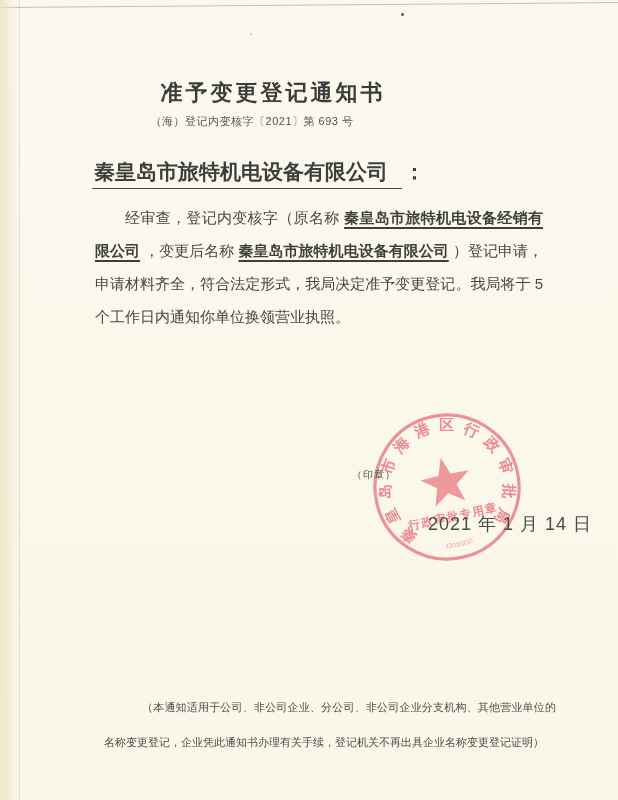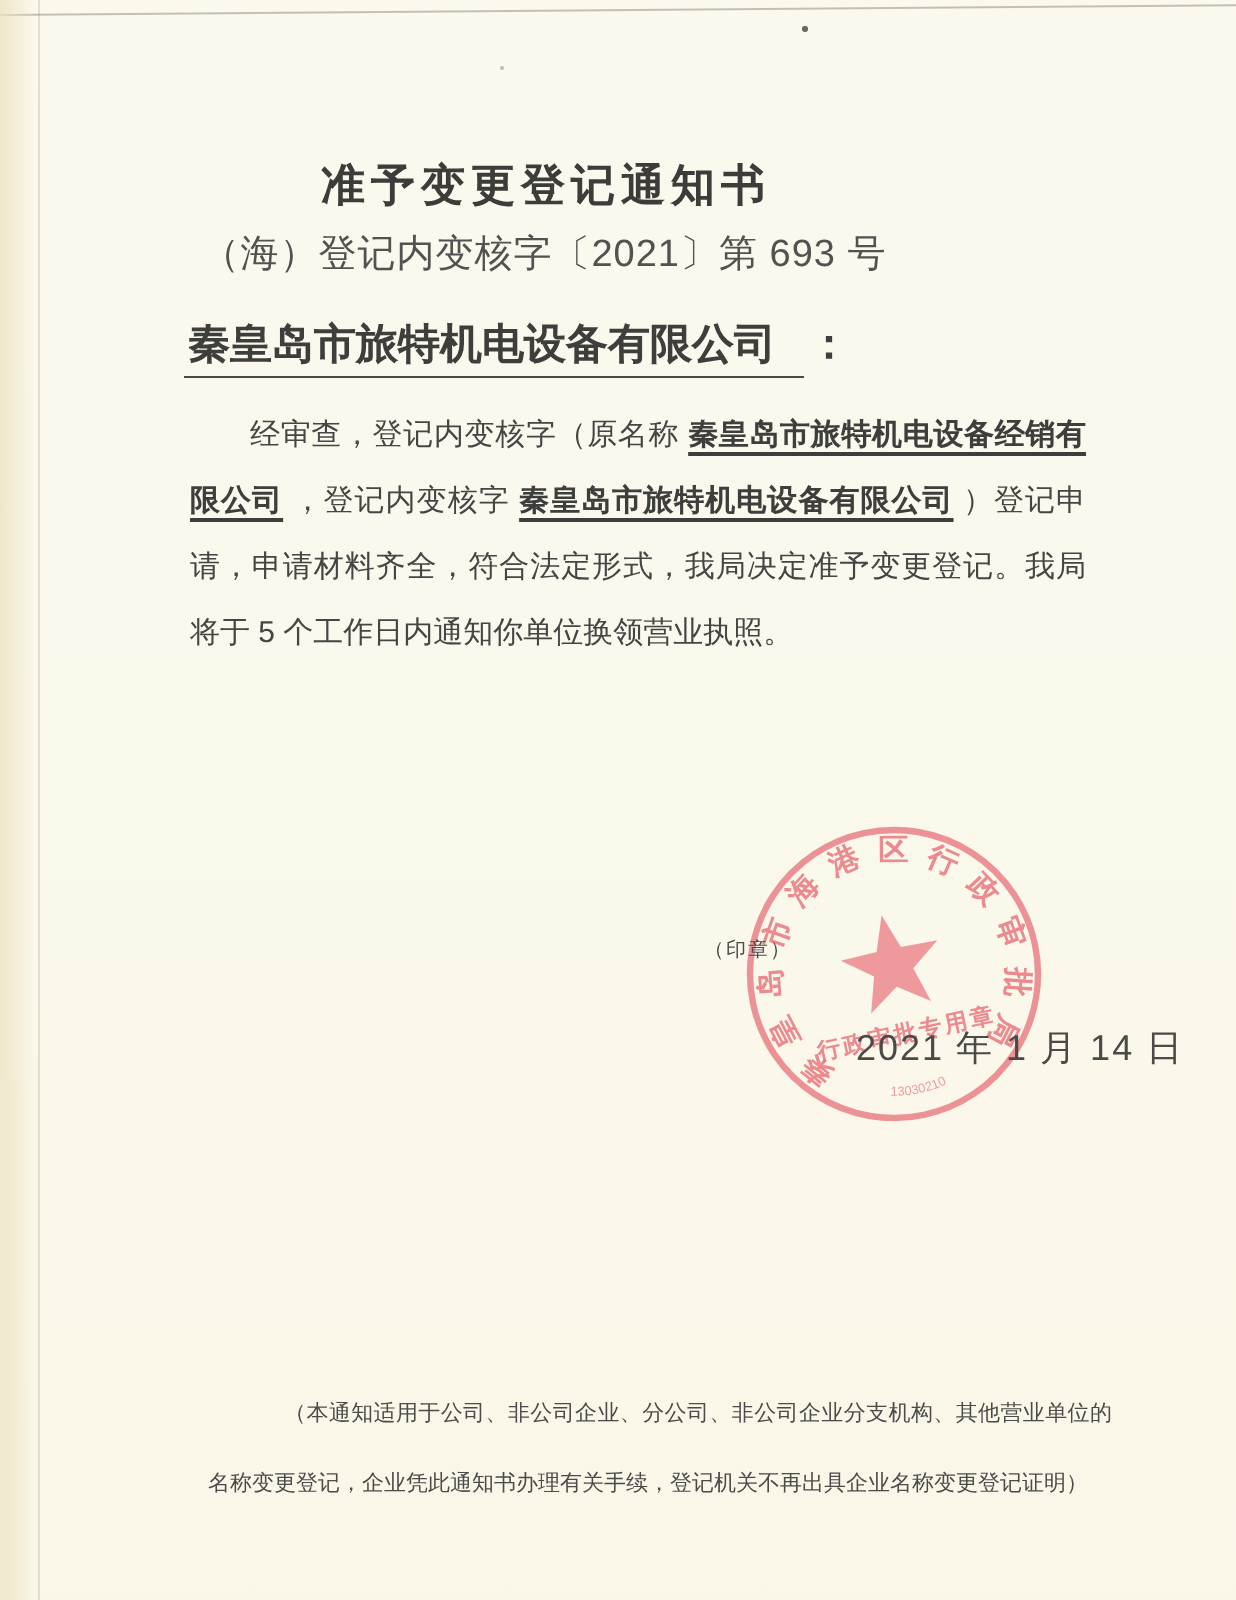--- a/index.html
+++ b/index.html
@@ -16,21 +16,21 @@
   .edge-line{position:absolute;left:19px;top:0;width:1px;height:800px;background:rgba(170,162,130,.3);}
   .corner-shade{position:absolute;left:0;bottom:0;width:14px;height:260px;
     background:linear-gradient(90deg,rgba(241,234,208,.9),rgba(250,248,235,0));}
   .speck1{position:absolute;top:13px;left:401px;width:3px;height:3px;background:#6a675f;border-radius:40%;}
   .speck2{position:absolute;top:33px;left:250px;width:2px;height:2px;background:rgba(120,115,100,.45);border-radius:50%;}
 
   
   .title{position:absolute;top:78px;left:0;width:546px;text-align:center;
     font-size:22px;font-weight:700;letter-spacing:3px;color:#3c3c3a;}
   .docno{position:absolute;top:114px;left:0;width:504px;text-align:center;
-    font-size:19px;letter-spacing:.5px;color:#525250;padding-left:20px;}
+    font-size:11px;letter-spacing:.5px;color:#525250;}
   .addressee{position:absolute;top:158px;left:92px;font-size:21px;font-weight:700;color:#3e3e3c;}
   .addressee .name{border-bottom:1.5px solid #4a4a48;padding:0 14px 2px 2px;display:inline-block;}
   .addressee .colon{margin-left:2px;}
   .body-para{position:absolute;top:201px;left:95px;width:448px;
     font-size:15px;line-height:33px;color:#454543;text-align:justify;text-indent:30px;}
   .u{font-weight:700;color:#3e3e3c;text-decoration:underline;
     text-underline-offset:4px;text-decoration-thickness:1.5px;}
   .seal-label{position:absolute;top:468px;left:352px;font-size:10px;letter-spacing:1px;color:#4c4c4a;z-index:3;}
   .seal-wrap{position:absolute;top:407px;left:352px;width:190px;height:162px;z-index:2;opacity:.87;}
   .date-line{position:absolute;top:512px;left:428px;font-size:18px;letter-spacing:1px;color:#4a4a48;z-index:3;text-align:right;}
@@ -49,21 +49,21 @@
   <div class="speck1"></div>
   <div class="speck2"></div>
 
   <div class="title">准予变更登记通知书</div>
   <div class="docno">（海）登记内变核字〔2021〕第 693 号</div>
 
   <div class="addressee">
     <span class="name">秦皇岛市旅特机电设备有限公司</span><span class="colon">：</span>
   </div>
 
-  <div class="body-para"><span>经审查，登记内变核字（原名称 </span><span class="u">秦皇岛市旅特机电设备经销有限公司</span><span> ，登记内变核字 </span><span class="u">秦皇岛市旅特机电设备有限公司</span><span> ）登记申请，申请材料齐全，符合法定形式，我局决定准予变更登记。我局将于 5 个工作日内通知你单位换领营业执照。</span></div>
+  <div class="body-para"><span>经审查，登记内变核字（原名称 </span><span class="u">秦皇岛市旅特机电设备经销有限公司</span><span> ，变更后名称 </span><span class="u">秦皇岛市旅特机电设备有限公司</span><span> ）登记申请，申请材料齐全，符合法定形式，我局决定准予变更登记。我局将于 5 个工作日内通知你单位换领营业执照。</span></div>
 
   <div class="seal-label">（印章）</div>
 
   <div class="seal-wrap">
     <svg width="190" height="162" viewBox="0 0 190 162">
       <g transform="rotate(-12 95 80)">
         <circle cx="95" cy="80" r="72" fill="none" stroke-width="3.2" stroke-opacity="0.78" stroke="#e5636e"></circle>
         <defs>
           <path id="sealArc" d="M 62.3 126.7 A 57 57 0 1 1 127.7 126.7" fill="none"></path>
           <path id="sealBottomArc" d="M 51.9 123.1 A 61 61 0 0 0 138.1 123.1" fill="none"></path>

